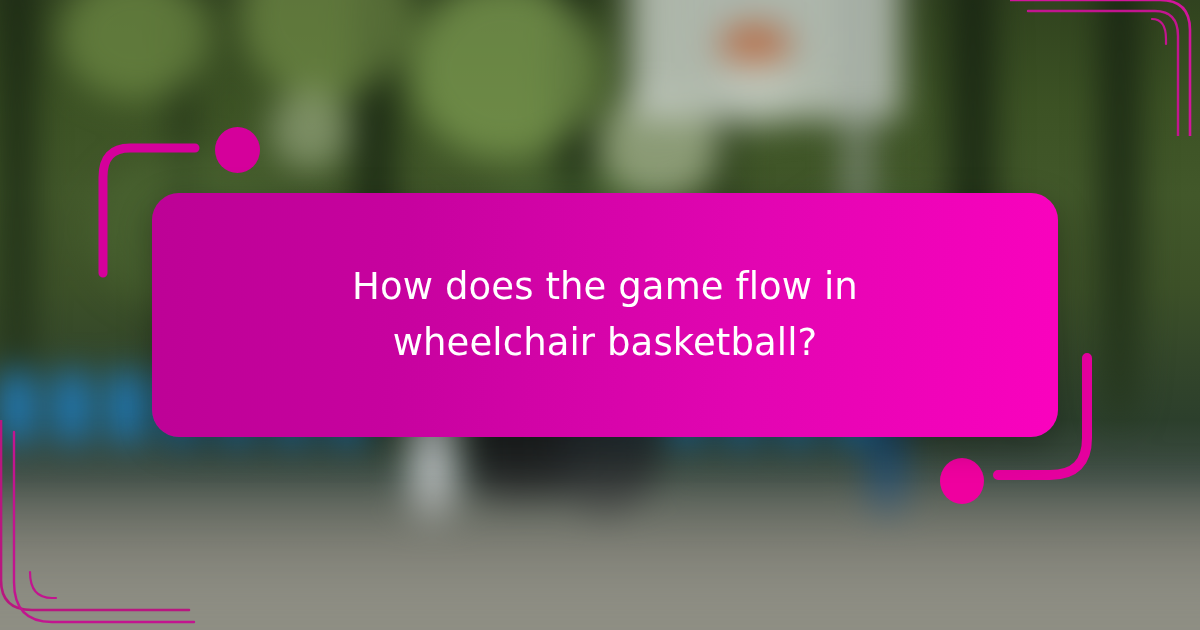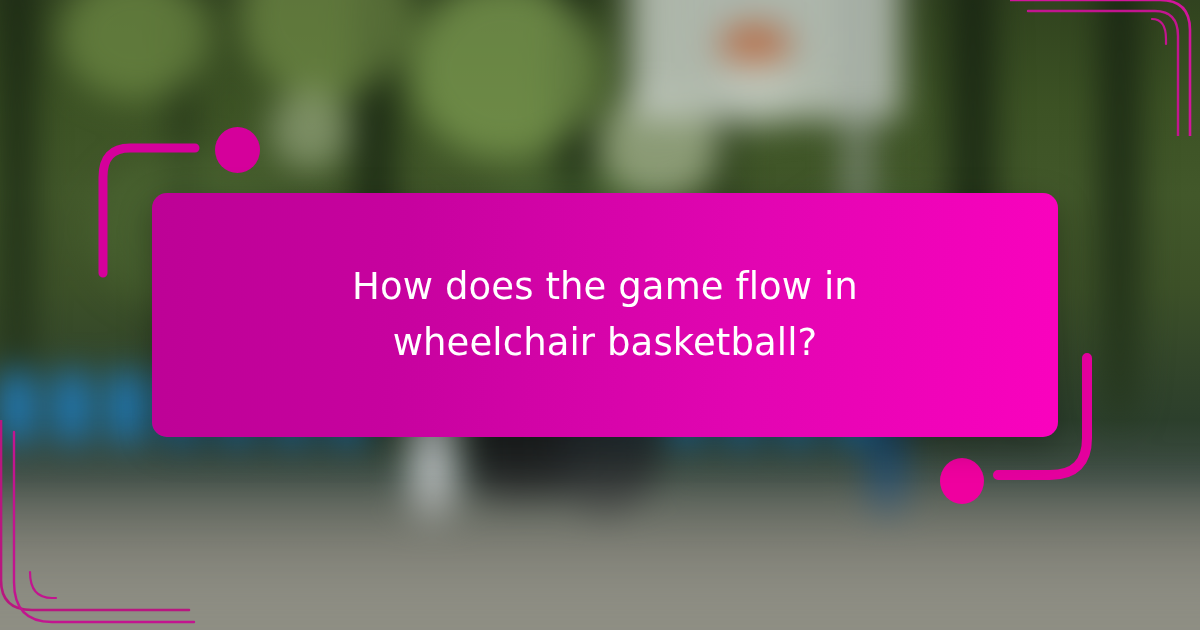--- a/index.html
+++ b/index.html
@@ -86,21 +86,21 @@
     border-radius: 50%;
   }
 
   
   .card {
     position: absolute;
     left: 152px;
     top: 193px;
     width: 906px;
     height: 244px;
-    border-radius: 15px;
+    border-radius: 27px;
     background: linear-gradient(95deg, #bd0296 0%, #c7029f 28%, #e205b2 66%, #fa02be 100%);
     box-shadow: 0 10px 34px rgba(0,0,0,.28);
     display: flex;
     align-items: center;
     justify-content: center;
   }
   .card-text {
     color: #ffffff;
     font-size: 37px;
     line-height: 56px;

